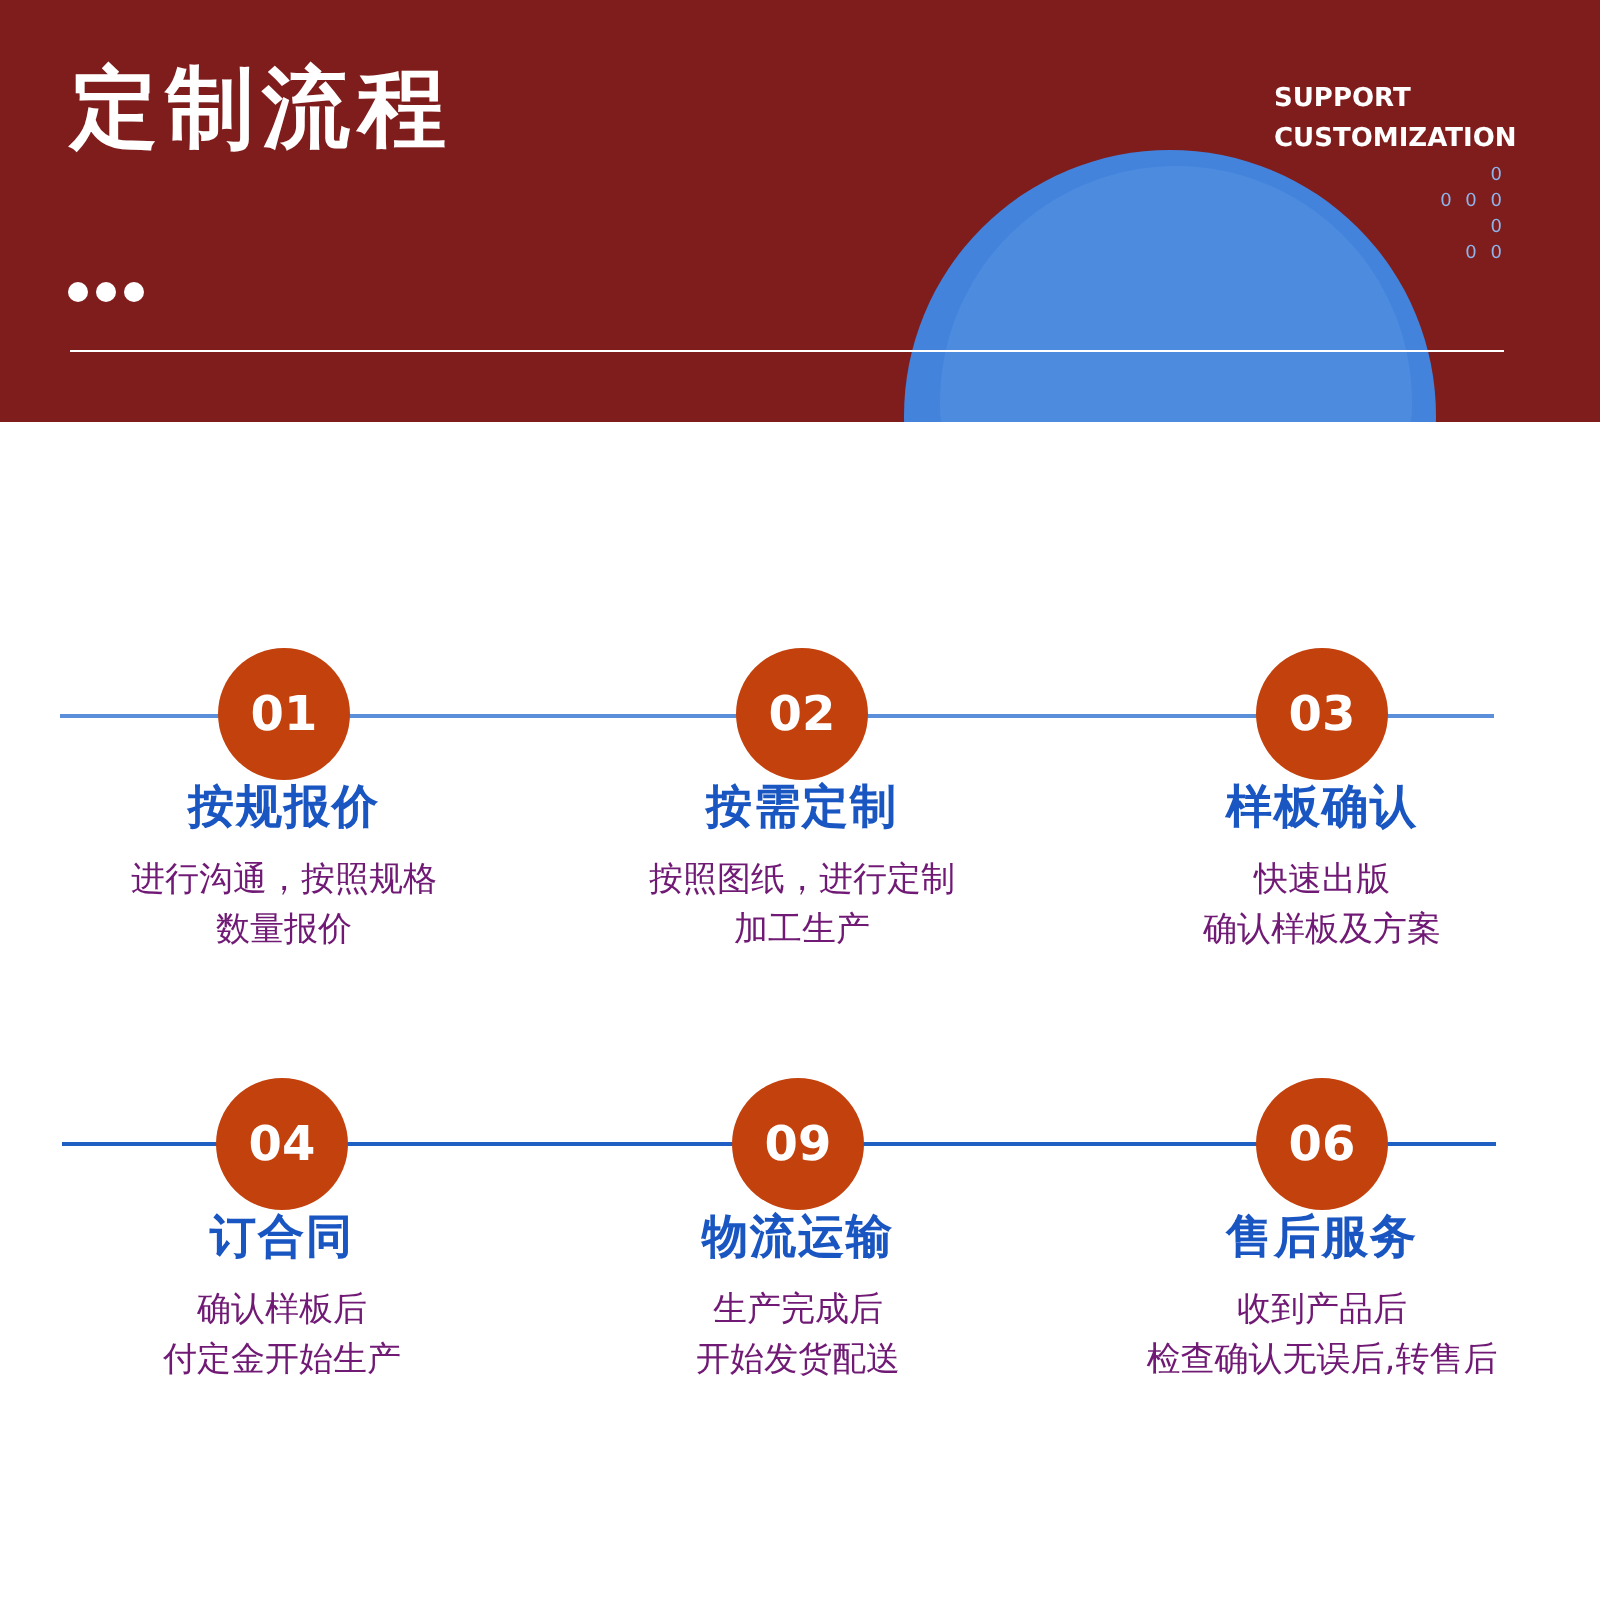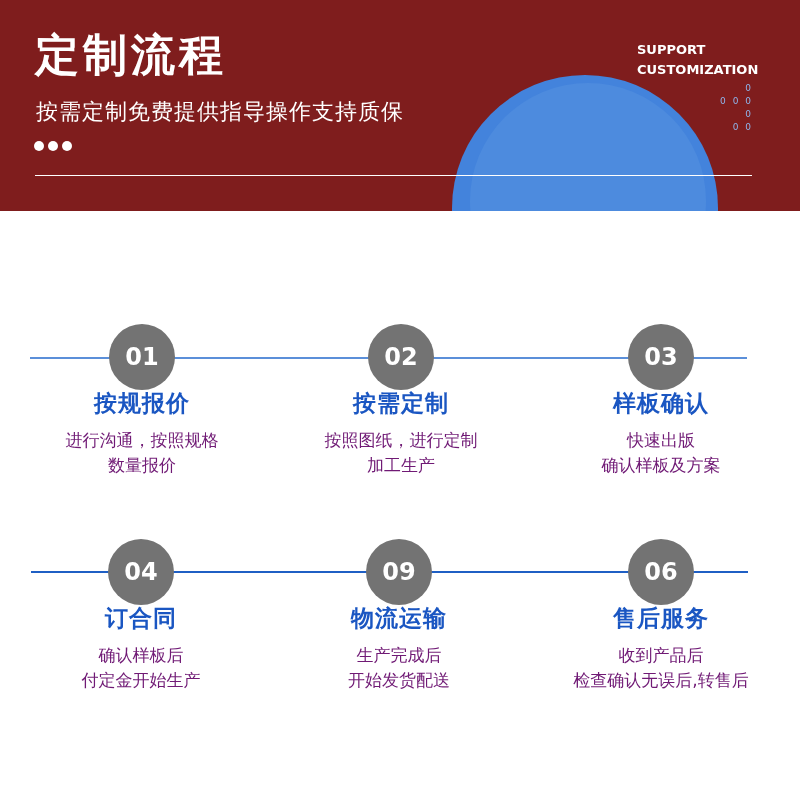--- a/index.html
+++ b/index.html
@@ -41,41 +41,40 @@
     font-family: "DejaVu Sans", sans-serif;
   }
 
   .row-line { position: absolute; height: 2px; }
   .row-line.r1 { left: 30px; top: 357px; width: 717px; background: #5b8fd9; }
   .row-line.r2 { left: 31px; top: 571px; width: 717px; background: #1f5fc4; }
 
   .step { position: absolute; width: 260px; text-align: center; }
   .step-num {
     position: absolute; width: 66px; height: 66px; border-radius: 50%;
-    background: #737373; color: #ffffff; font-weight: bold; font-size: 24px;
+    background: #c2410c; color: #ffffff; font-weight: bold; font-size: 24px;
     display: flex; align-items: center; justify-content: center;
     left: 97px; top: 0;
   }
   .step-title {
     position: absolute; left: 0; width: 260px; top: 64px;
     color: #1a56c2; font-size: 23px; font-weight: bold; letter-spacing: 1px; text-align: center;
   }
   .step-desc {
     position: absolute; left: 0; width: 260px; top: 104px;
     color: #701a75; font-size: 17px; line-height: 25px;
   }
 </style>
 </head>
 <body>
 
 <div class="header">
   <div class="deco-circle-outer"></div>
   <div class="deco-circle-inner"></div>
   <div class="title">定制流程</div>
-  <div class="subtitle">按需定制免费提供指导操作支持质保</div>
   <div class="dots">
     <span class="dot"></span>
     <span class="dot"></span>
     <span class="dot"></span>
   </div>
   <div class="divider"></div>
   <div class="en-tag">
     <div>SUPPORT</div>
     <div>CUSTOMIZATION</div>
   </div>

